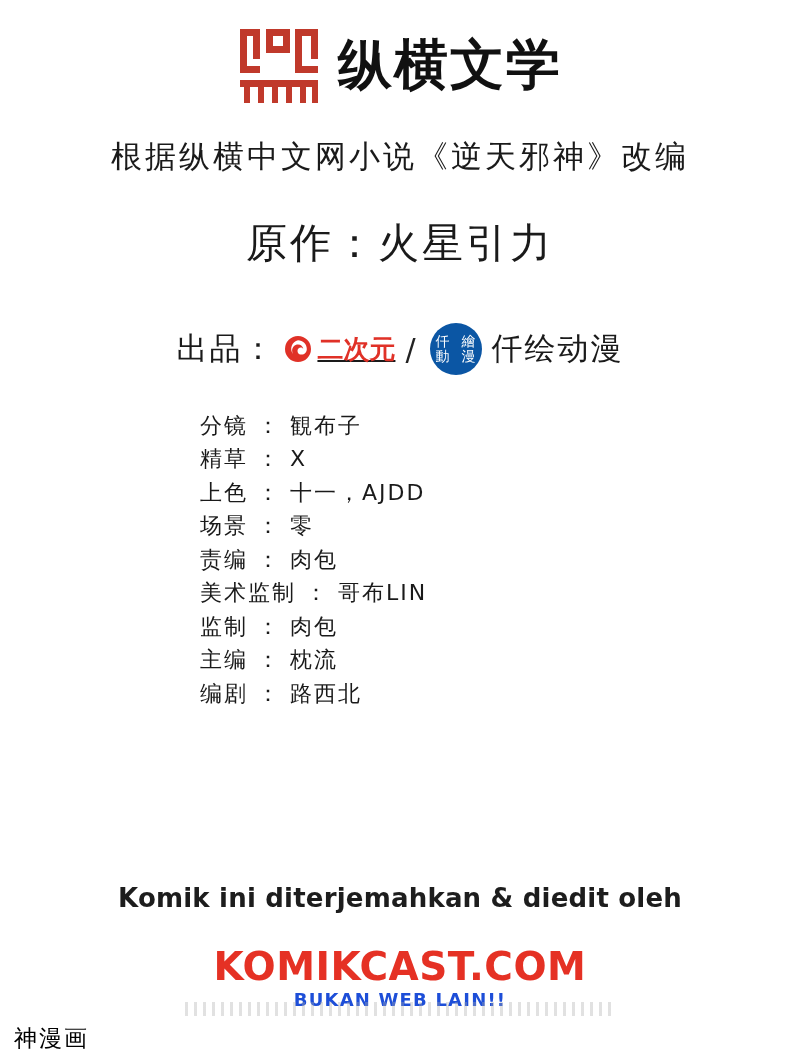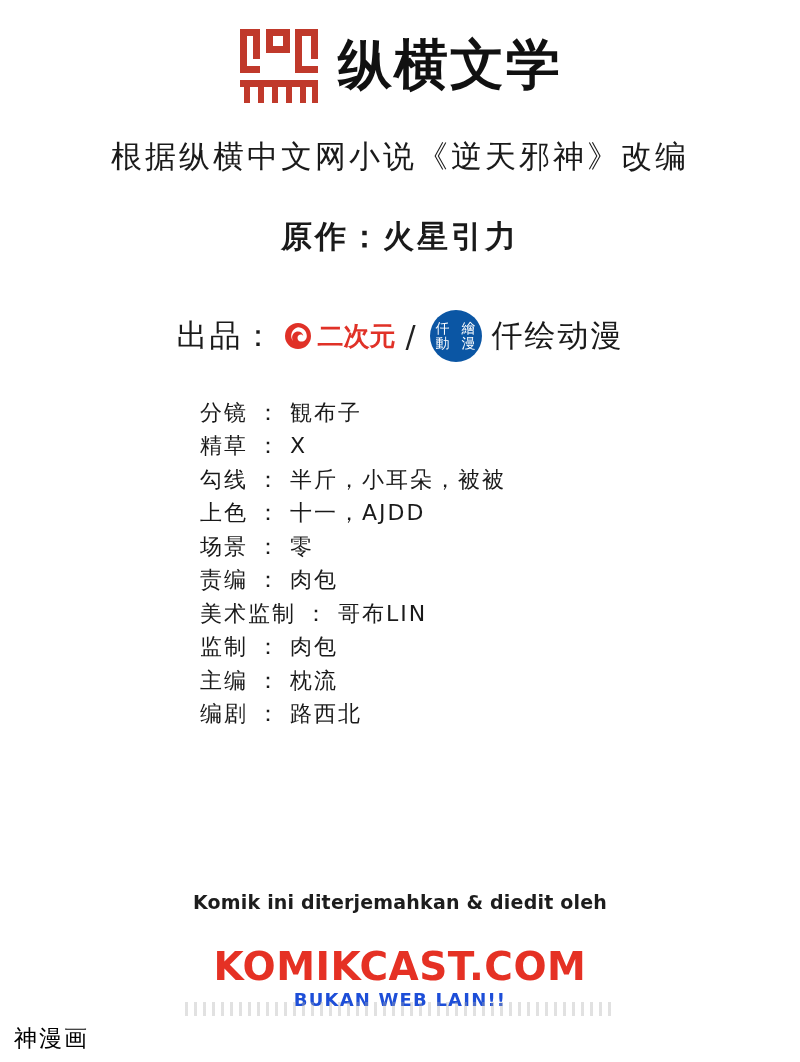--- a/index.html
+++ b/index.html
@@ -44,43 +44,43 @@
   .headlines {
     margin-top: 26px;
     text-align: center;
   }
   .line-source {
     font-size: 31px;
     letter-spacing: 3px;
     white-space: nowrap;
   }
   .line-author {
-    font-size: 31px;
+    font-size: 41px;
     letter-spacing: 3px;
     margin-top: 38px;
     white-space: nowrap;
-    font-weight: bold;
   }
   .line-producer {
     margin-top: 52px;
     font-size: 31px;
     letter-spacing: 2px;
     display: flex;
     align-items: center;
     justify-content: center;
     gap: 6px;
     white-space: nowrap;
   }
 
   
   .badge-erciyuan {
     display: inline-flex;
     align-items: center;
     gap: 4px;
     margin: 0 2px;
+    text-decoration: underline;
   }
   .badge-erciyuan .swirl {
     width: 30px;
     height: 30px;
     flex: 0 0 auto;
   }
   .badge-erciyuan .btxt {
     font-size: 26px;
     font-weight: 700;
     color: #e03127;
@@ -133,21 +133,21 @@
 
   
   .watermark {
     position: absolute;
     left: 0;
     right: 0;
     bottom: 52px;
     text-align: center;
   }
   .wm-top {
-    font-size: 19px;
+    font-size: 26px;
     font-weight: 700;
     color: #1d1d1d;
     letter-spacing: 0.2px;
     text-shadow: 1px 1px 0 #fff, -1px 1px 0 #fff, 1px -1px 0 #fff, -1px -1px 0 #fff;
   }
   .wm-main {
     font-size: 39px;
     font-weight: 700;
     color: #e53124;
     letter-spacing: 0.5px;
@@ -256,25 +256,20 @@
     <span class="role">分镜</span>
     <span class="colon">：</span>
     <span class="value">観布子</span>
   </li>
   <li>
     <span class="role">精草</span>
     <span class="colon">：</span>
     <span class="value">X</span>
   </li>
   <li>
-    <span class="role">勾线</span>
-    <span class="colon">：</span>
-    <span class="value">半斤，小耳朵，被被</span>
-  </li>
-  <li>
     <span class="role">上色</span>
     <span class="colon">：</span>
     <span class="value">十一，AJDD</span>
   </li>
   <li>
     <span class="role">场景</span>
     <span class="colon">：</span>
     <span class="value">零</span>
   </li>
   <li>

